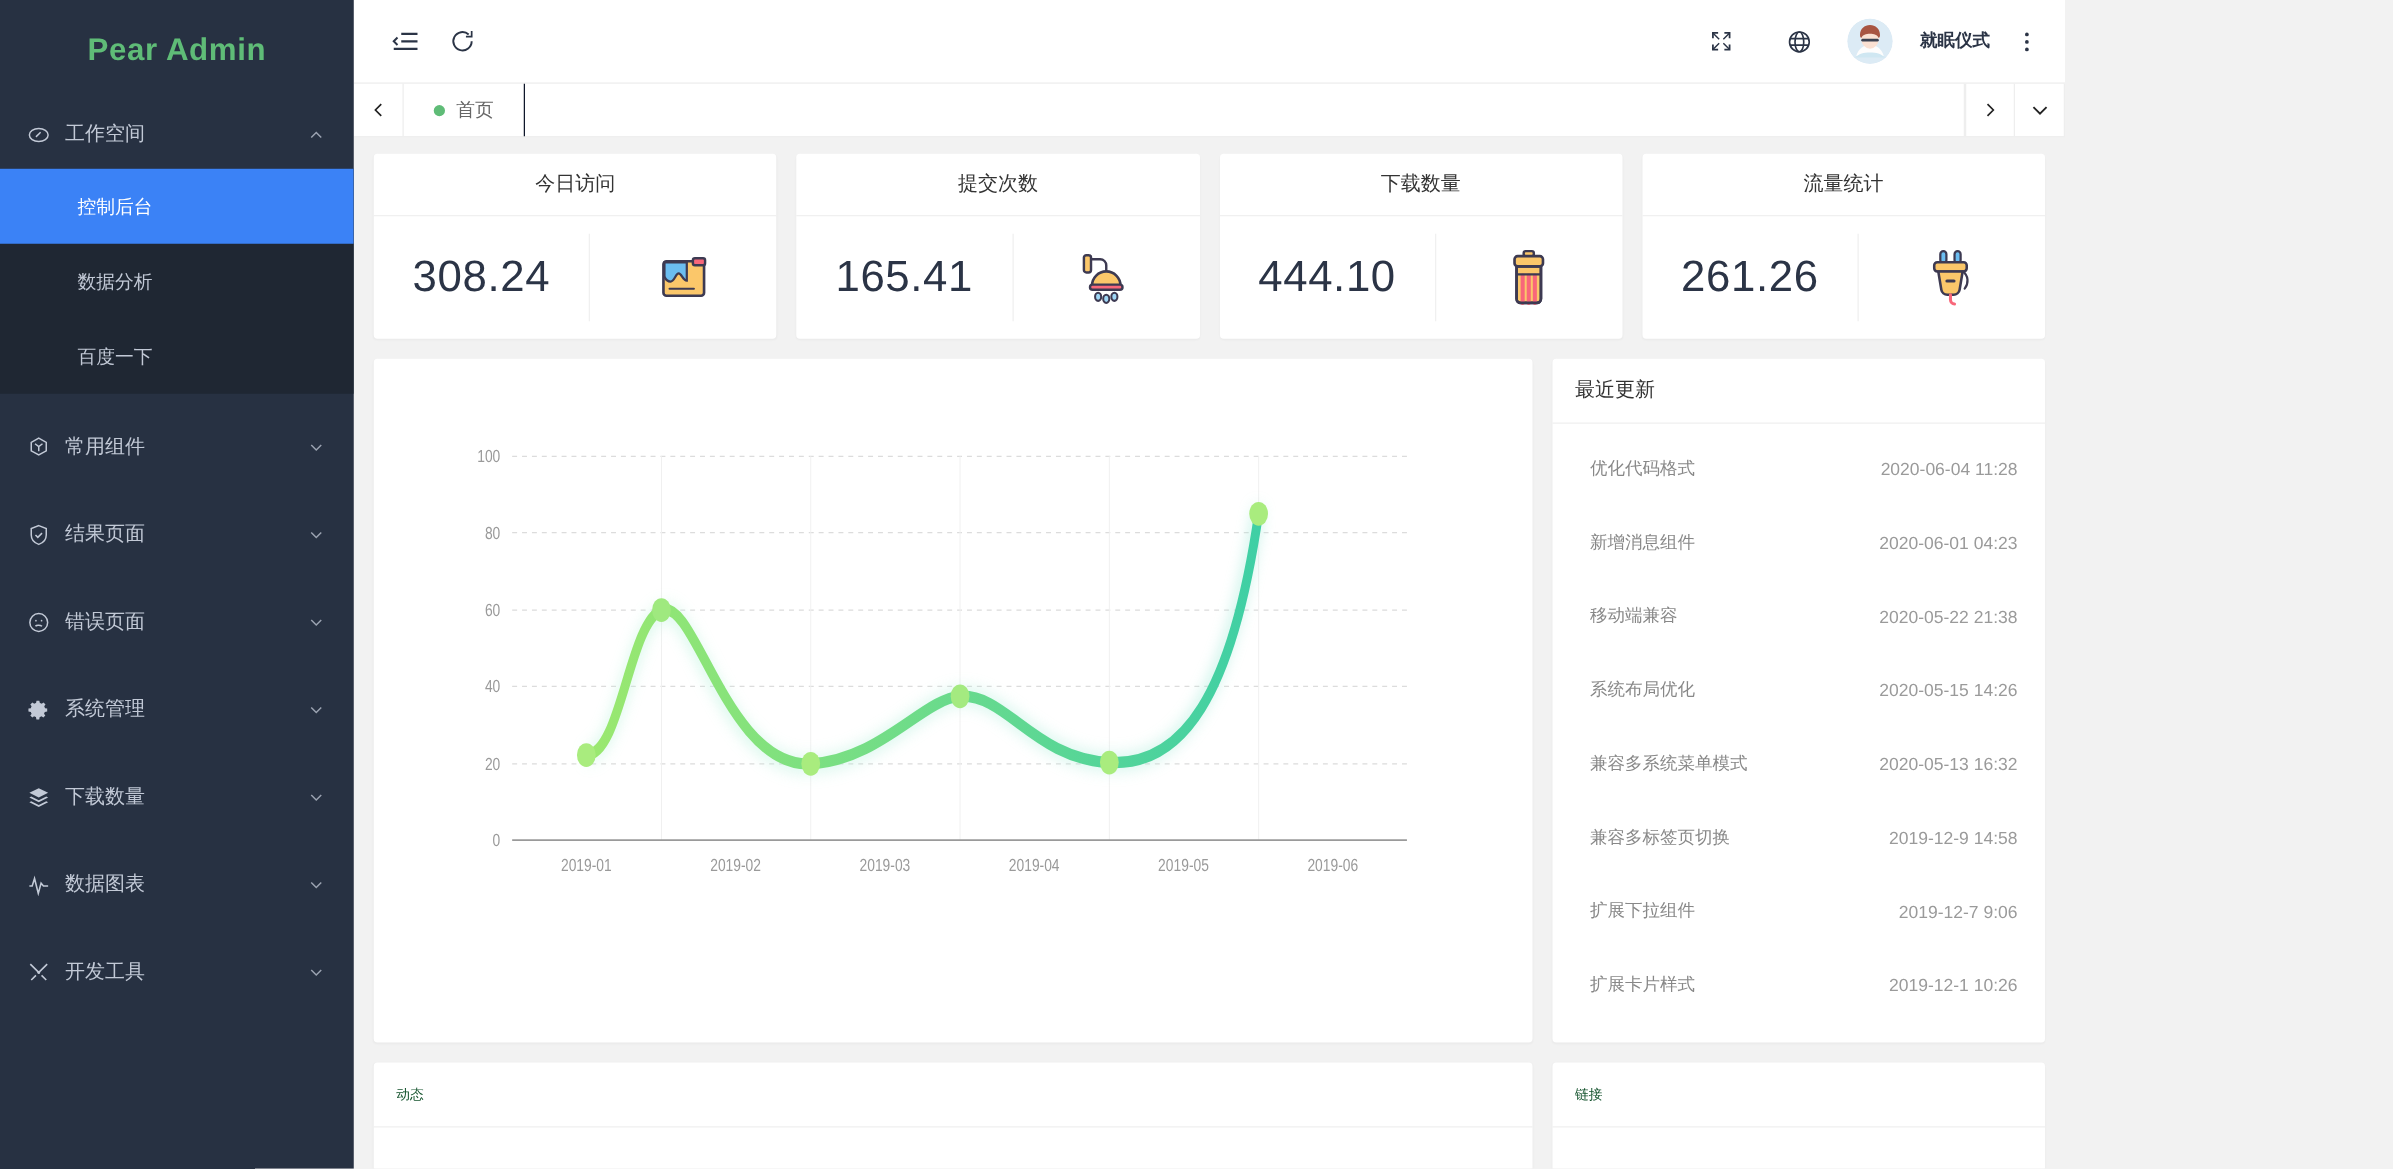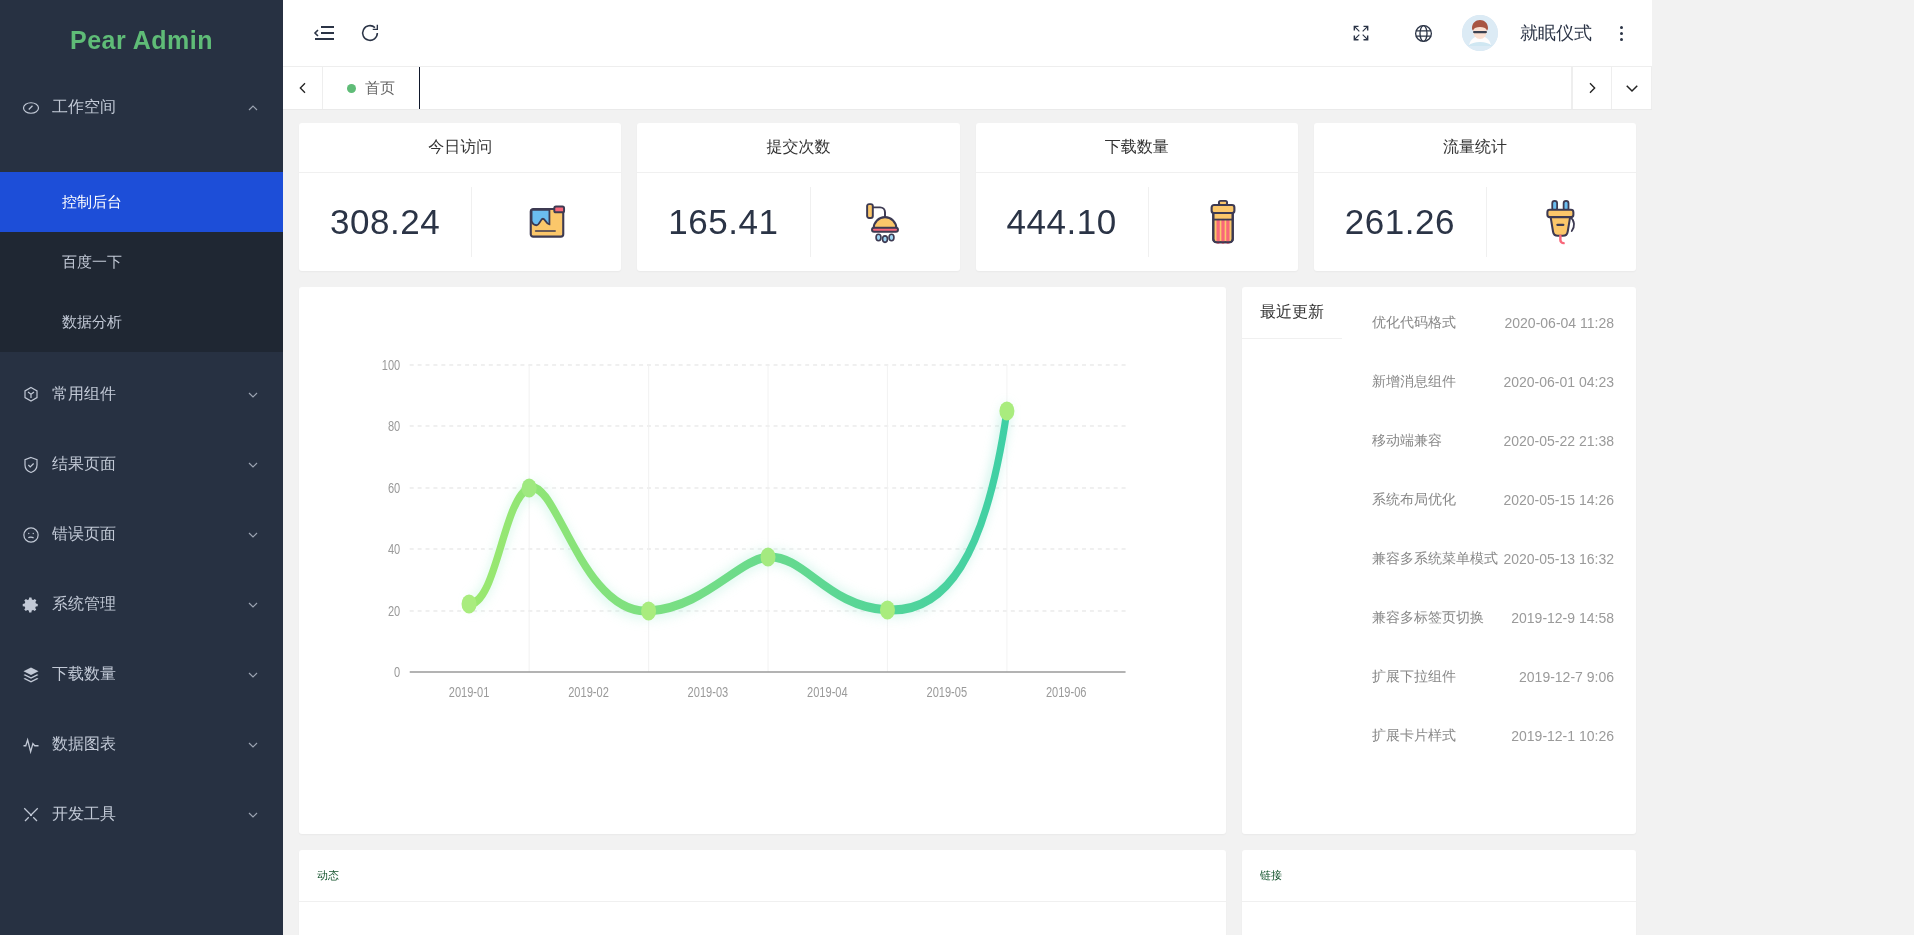--- a/index.html
+++ b/index.html
@@ -30,41 +30,41 @@
     position: relative;
   }
   .menu-group-title .mi { width: 30px; flex: 0 0 30px; display:flex; align-items:center; }
   .menu-group-title .lbl { flex: 1; }
   .chev { width: 16px; height: 16px; flex: 0 0 16px; opacity: .75; }
   .submenu { background: #1f2733; }
   .submenu-item {
     height: 60px; display: flex; align-items: center;
     padding-left: 62px; color: #c2c9d6; font-size: 15px; cursor: pointer;
   }
-  .submenu-item.active { background: #1d4ed8; color: #fff; margin-top: 37px; }
+  .submenu-item.active { background: #3b82f6; color: #fff; }
   .menu-spacer { height: 15px; }
 
   
   .main { flex: 1; display: flex; flex-direction: column; height: 935px; background:#f2f2f2; overflow:hidden; }
 
   .topbar {
     height: 66px; background: #fff; display: flex; align-items: center;
     padding: 0 18px; flex: 0 0 66px;
   }
   .tb-btn {
     width: 46px; height: 46px; display: flex; align-items: center; justify-content: center;
     cursor: pointer; color: #2b3446;
   }
   .tb-spacer { flex: 1; }
   .tb-right { display: flex; align-items: center; gap: 16px; }
   .avatar {
     width: 36px; height: 36px; border-radius: 50%; overflow: hidden;
     background: #d6e6f2; position: relative; flex: 0 0 36px;
   }
-  .user-name { font-size: 18px; color: #2b3446; margin-left: 6px; }
+  .user-name { font-size: 14px; color: #2b3446; margin-left: 6px; font-weight: bold; }
   .dots { width: 26px; display:flex; flex-direction:column; align-items:center; gap:3px; cursor:pointer;}
   .dots i { width: 3px; height: 3px; background: #2b3446; border-radius: 50%; display:block; }
 
   .tabbar {
     height: 44px; background: #fff; border-top: 1px solid #eee; border-bottom:1px solid #eaeaea;
     display: flex; align-items: stretch; flex: 0 0 44px;
   }
   .tab-arrow {
     width: 40px; display: flex; align-items: center; justify-content: center;
     cursor: pointer; color: #222; border-right: 1px solid #eee;
@@ -93,21 +93,21 @@
     flex: 1; text-align: center; font-size: 35px; color: #2b3446; font-weight: 400;
     letter-spacing: .5px;
   }
   .stat-icon {
     width: 150px; flex: 0 0 150px; height: 70px;
     border-left: 1px solid #f0f0f0; display: flex; align-items: center; justify-content: center;
   }
 
   .mid-row { margin-top: 16px; display: flex; gap: 16px; }
   .chart-card { flex: 1; height: 547px; position: relative; }
-  .side-card { width: 394px; flex: 0 0 394px; height: 547px; display:flex; flex-direction:row; }
+  .side-card { width: 394px; flex: 0 0 394px; height: 547px; display:flex; flex-direction:column; }
   .side-head {
     height: 52px; display: flex; align-items: center; padding: 0 18px;
     font-size: 16px; color: #333; border-bottom: 1px solid #f0f0f0;
   }
   .upd-list { padding: 6px 0 0 0; flex:1; }
   .upd-item {
     height: 59px; display: flex; align-items: center; padding: 0 22px 0 30px;
     font-size: 14px; color: #888;
   }
   .upd-name { flex: 1; }
@@ -145,24 +145,24 @@
           <svg width="16" height="16" viewBox="0 0 24 24" fill="none" stroke="#c2c9d6" stroke-width="1.8">
               <path d="M6 15l6-6 6 6"></path>
             </svg>
         </span>
       </div>
       <div class="submenu">
         <div class="submenu-item active">
           <span>控制后台</span>
         </div>
         <div class="submenu-item">
+          <span>数据分析</span>
+        </div>
+        <div class="submenu-item">
           <span>百度一下</span>
-        </div>
-        <div class="submenu-item">
-          <span>数据分析</span>
         </div>
       </div>
 
       <div class="menu-spacer"></div>
 
       <div class="menu-group-title">
         <span class="mi">
           <svg width="18" height="18" viewBox="0 0 24 24" fill="none" stroke="#c2c9d6" stroke-width="1.6">
             <path d="M12 2l8 4.5v9L12 20l-8-4.5v-9z"></path>
               <path d="M8 8l4 3 4-3M12 11v5"></path>

